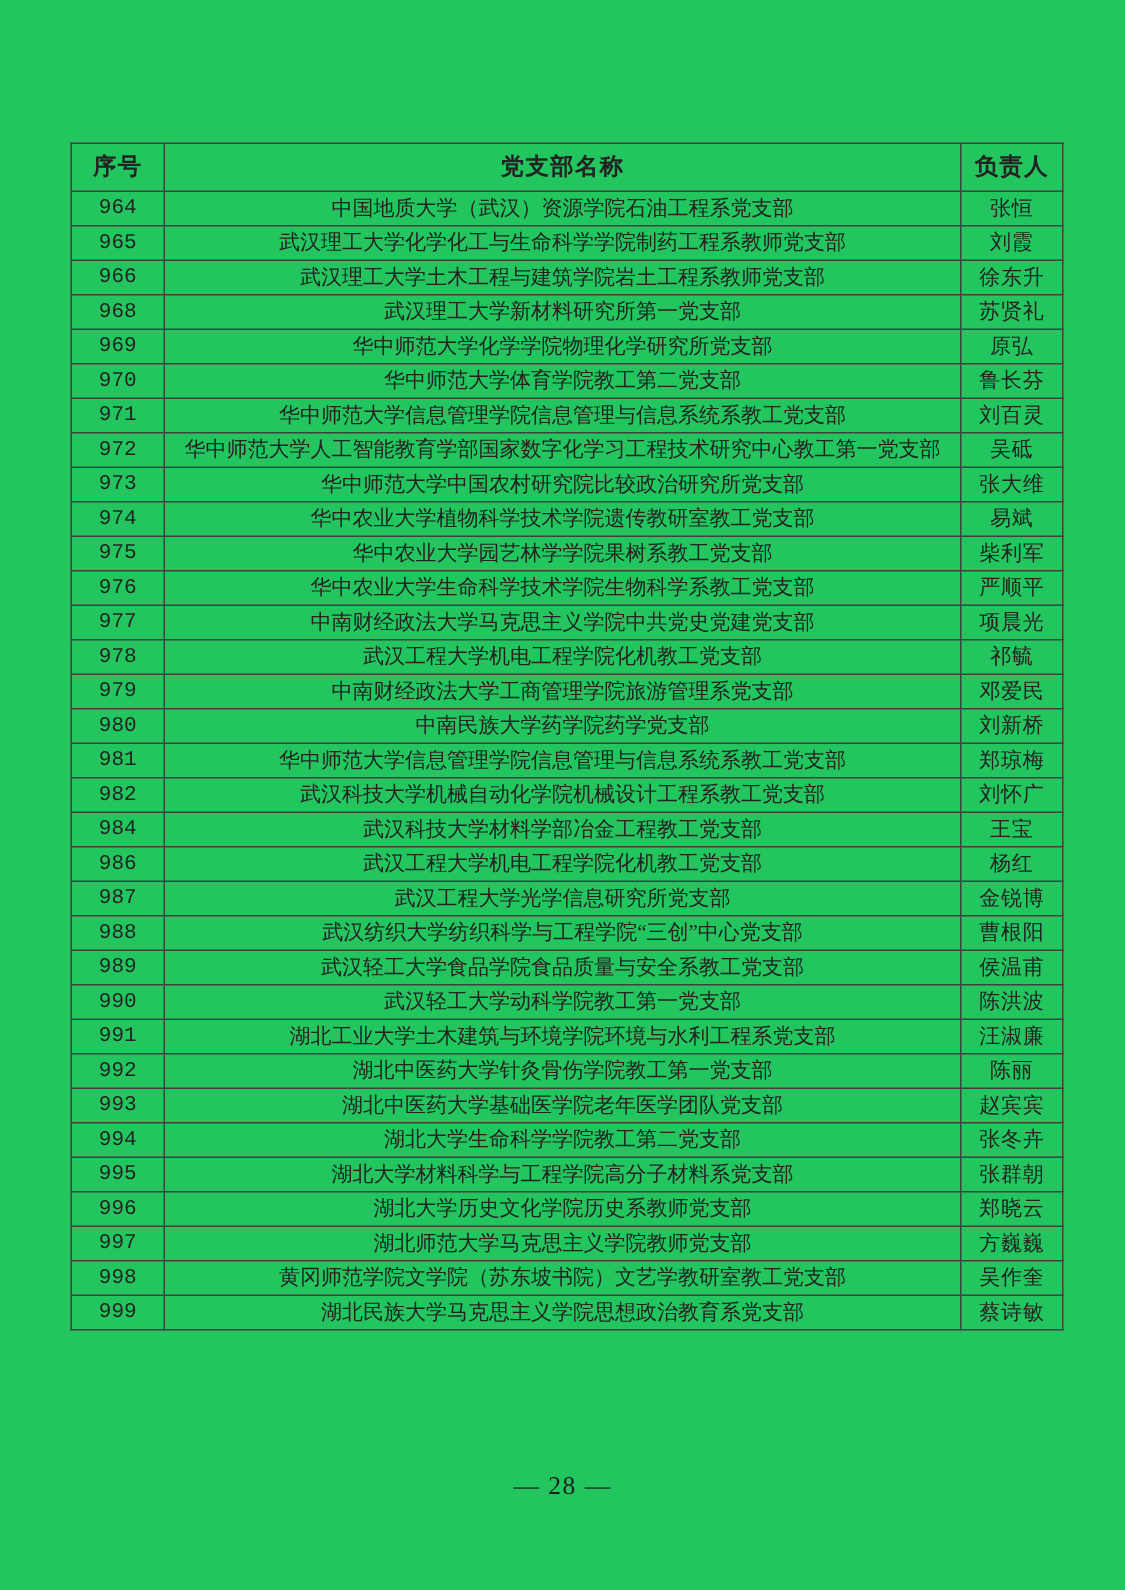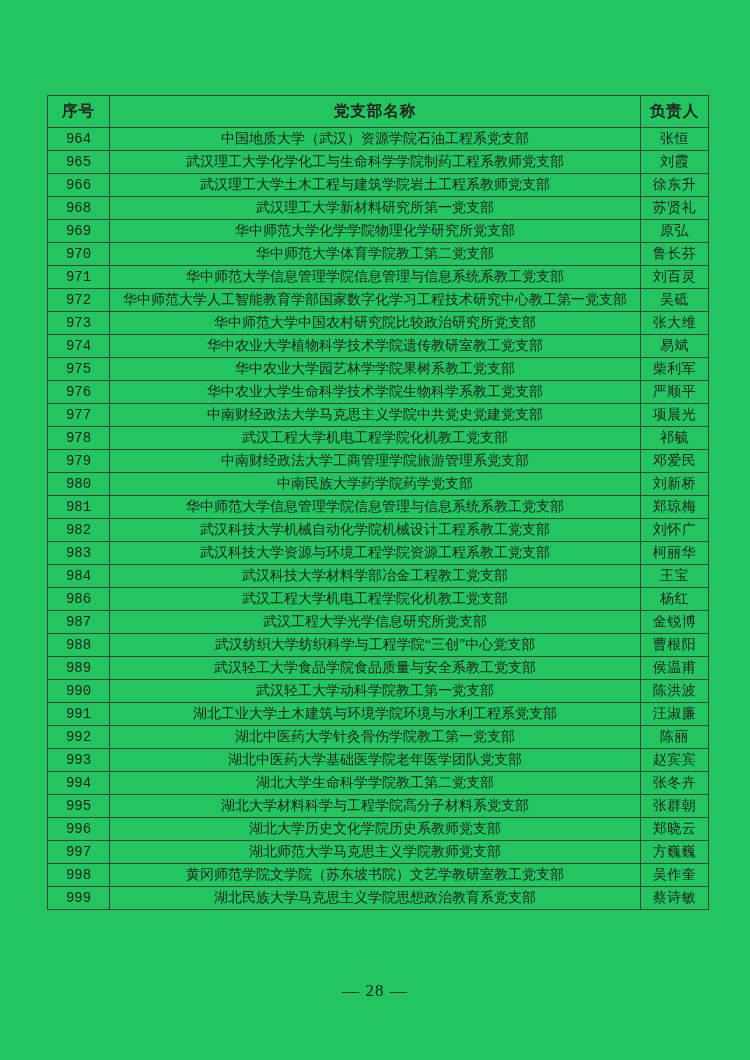--- a/index.html
+++ b/index.html
@@ -165,25 +165,20 @@
           <td class="serial-cell">981</td>
           <td class="branch-name-cell">华中师范大学信息管理学院信息管理与信息系统系教工党支部</td>
           <td class="person-cell">郑琼梅</td>
         </tr>
         <tr>
           <td class="serial-cell">982</td>
           <td class="branch-name-cell">武汉科技大学机械自动化学院机械设计工程系教工党支部</td>
           <td class="person-cell">刘怀广</td>
         </tr>
         <tr>
-          <td class="serial-cell">983</td>
-          <td class="branch-name-cell">武汉科技大学资源与环境工程学院资源工程系教工党支部</td>
-          <td class="person-cell">柯丽华</td>
-        </tr>
-        <tr>
           <td class="serial-cell">984</td>
           <td class="branch-name-cell">武汉科技大学材料学部冶金工程教工党支部</td>
           <td class="person-cell">王宝</td>
         </tr>
         <tr>
           <td class="serial-cell">986</td>
           <td class="branch-name-cell">武汉工程大学机电工程学院化机教工党支部</td>
           <td class="person-cell">杨红</td>
         </tr>
         <tr>

